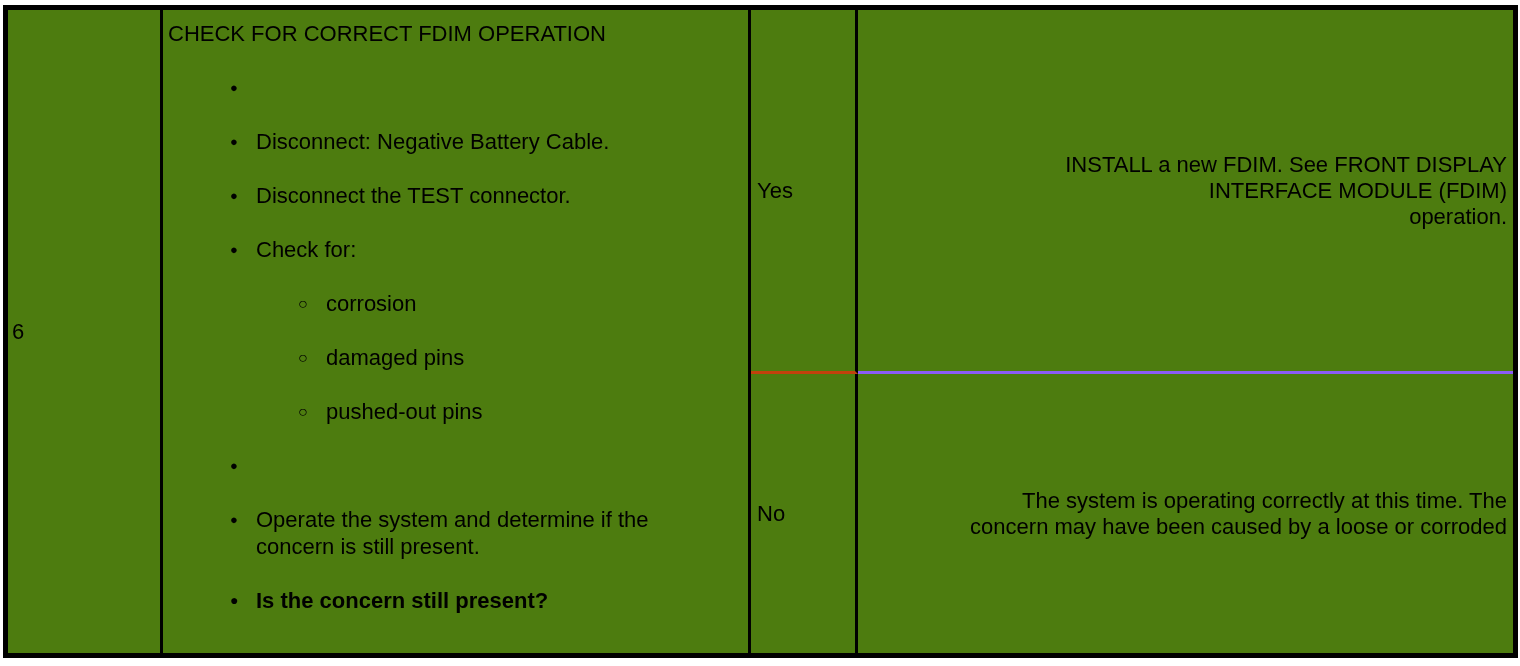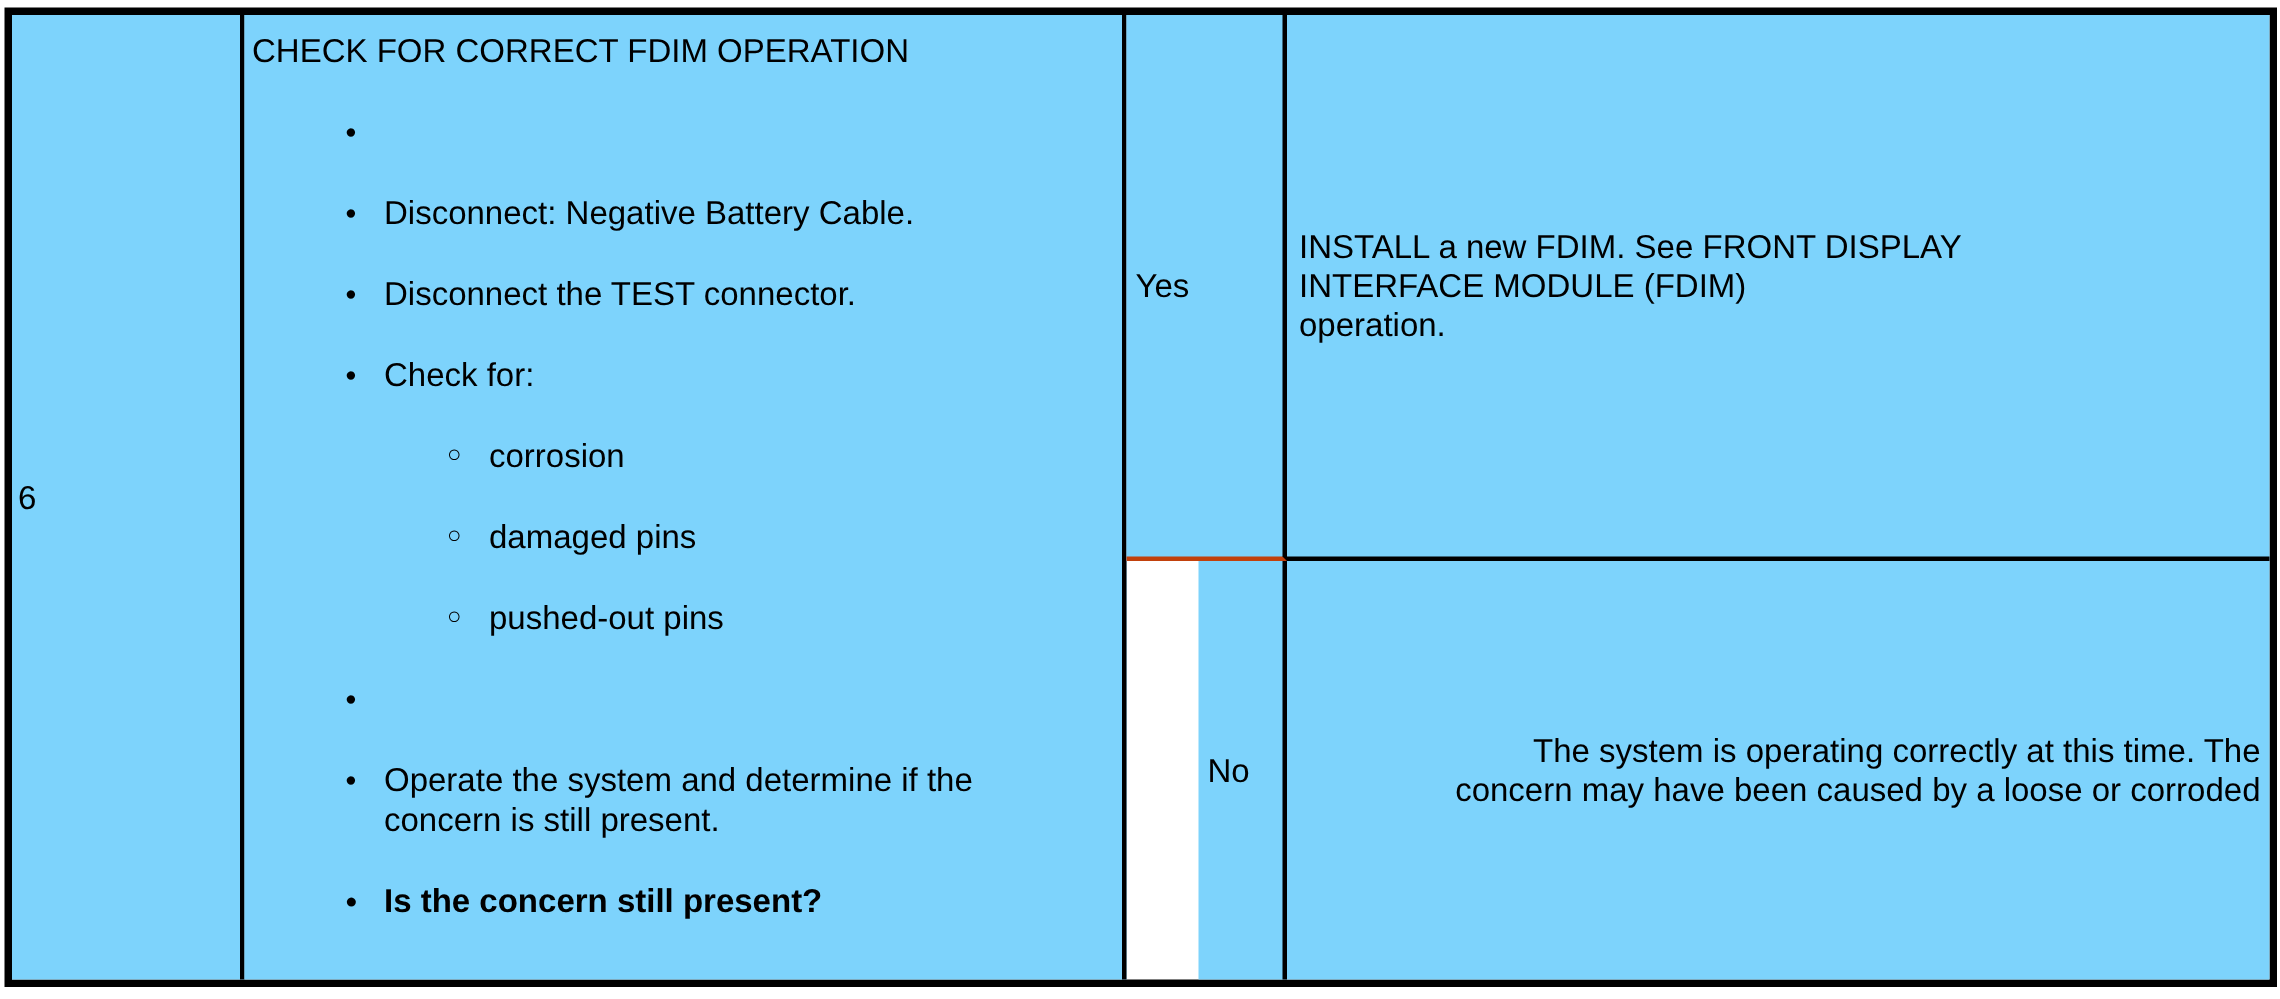--- a/index.html
+++ b/index.html
@@ -13,21 +13,21 @@
   .frame {
     position: absolute;
     left: 3px; top: 5px;
     width: 1515px; height: 653px;
     border: 5px solid #000000;
     background: #ffffff;
     display: grid;
     grid-template-columns: 155px 588px 107px 1fr;
     grid-template-rows: 364px 1fr;
   }
-  .cell { background: #7dd3fc; }
+  .cell { background: #4d7c0f; }
 
   
   .step-cell {
     grid-column: 1; grid-row: 1 / 3;
     border-right: 3px solid #000000;
     display: flex; align-items: center;
     padding-left: 4px;
     font-size: 22px;
   }
 
@@ -49,29 +49,29 @@
   .item.bold .marker { font-size: 14px; }
 
   
   .answer-cell {
     display: flex; align-items: center;
     padding-left: 6px;
     font-size: 22px;
     border-right: 3px solid #000000;
   }
   .answer-yes { grid-column: 3; grid-row: 1; border-bottom: 3px solid #c2410c; }
-  .answer-no  { grid-column: 3; grid-row: 2; margin-left: 48px; }
+  .answer-no  { grid-column: 3; grid-row: 2; }
 
   
   .action-cell {
     display: flex; flex-direction: column; justify-content: center;
     padding-left: 8px; padding-right: 6px;
     font-size: 22px; line-height: 26px;
   }
-  .action-yes { grid-column: 4; grid-row: 1; border-bottom: 3px solid #000000; }
+  .action-yes { grid-column: 4; grid-row: 1; border-bottom: 3px solid #8b5cf6; text-align: right; }
   .action-no  { grid-column: 4; grid-row: 2; text-align: right; }
 </style>
 </head>
 <body>
 
 <div class="frame">
 
   <div class="cell step-cell">
     <span>6</span>
   </div>

